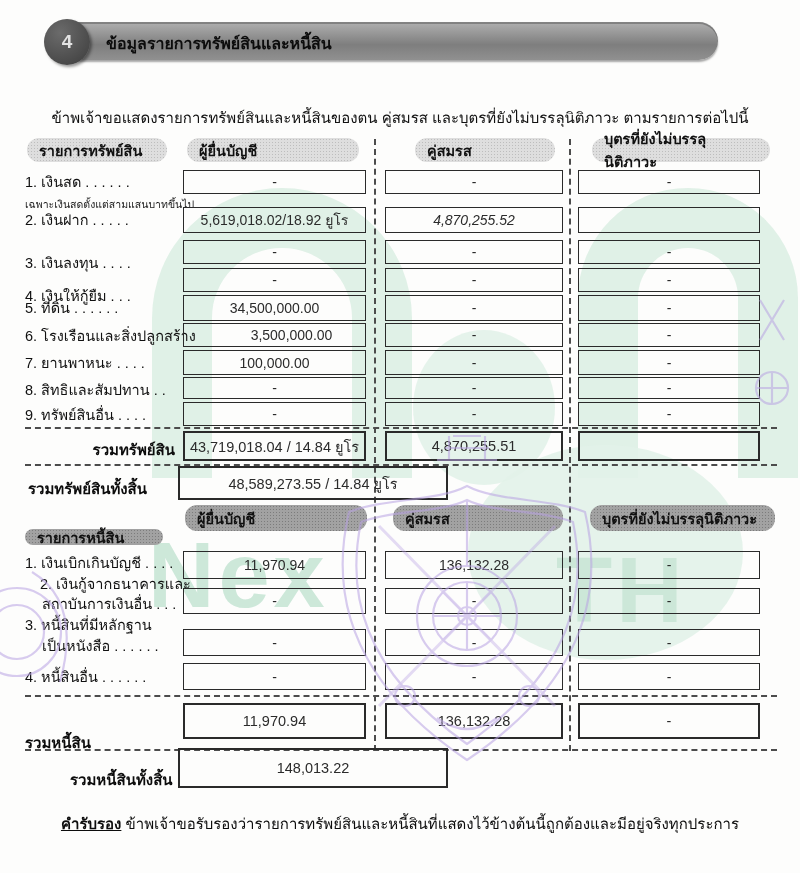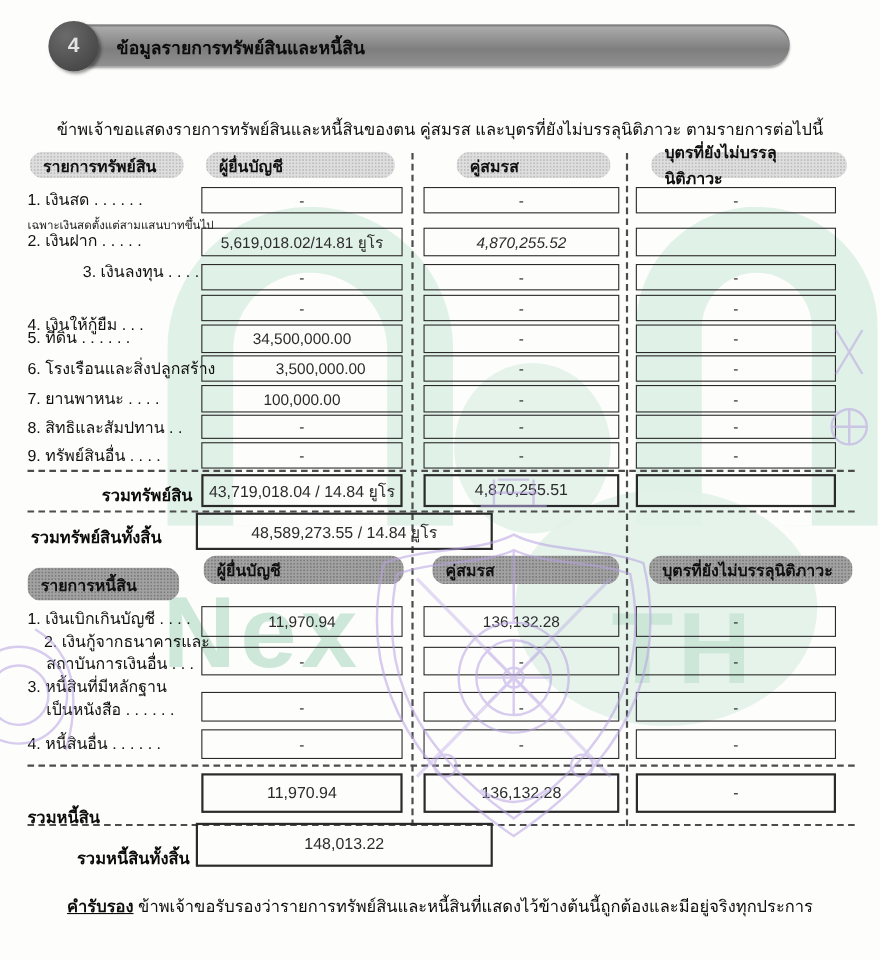--- a/index.html
+++ b/index.html
@@ -74,25 +74,25 @@
   <div class="vdash" style="left:374px;"></div>
   <div class="vdash" style="left:569px;"></div>
 
   <div class="rlabel" style="top:170px;">1. เงินสด  .  .  .  .  .  .</div>
   <div class="vbox c1" style="top:170px;">-</div>
   <div class="vbox c2" style="top:170px;">-</div>
   <div class="vbox c3" style="top:170px;">-</div>
   <div class="note" style="top:196px;">เฉพาะเงินสดตั้งแต่สามแสนบาทขึ้นไป</div>
 
   <div class="rlabel" style="top:208px;">2. เงินฝาก  .  .  .  .  .</div>
-  <div class="vbox c1" style="top:207px;height:26px;">5,619,018.02/14.81 ยูโร</div>
+  <div class="vbox c1" style="top:207px;height:26px;">5,619,018.02/18.92 ยูโร</div>
   <div class="vbox c2" style="top:207px;height:26px;font-style:italic;">4,870,255.52</div>
   <div class="vbox c3" style="top:207px;height:26px;"></div>
 
-  <div class="rlabel" style="top:236px;text-align:right;">3.  เงินลงทุน  .  .  .  .</div>
+  <div class="rlabel" style="top:251px;">3.  เงินลงทุน  .  .  .  .</div>
   <div class="vbox c1" style="top:240px;">-</div>
   <div class="vbox c2" style="top:240px;">-</div>
   <div class="vbox c3" style="top:240px;">-</div>
 
   <div class="rlabel" style="top:268px;margin-top:16px;">4.  เงินให้กู้ยืม  .  .   .</div>
   <div class="vbox c1" style="top:268px;">-</div>
   <div class="vbox c2" style="top:268px;">-</div>
   <div class="vbox c3" style="top:268px;">-</div>
 
   <div class="rlabel" style="top:296px;">5.  ที่ดิน  .  .  .  .  .  .</div>
@@ -123,21 +123,21 @@
   <div class="hdash" style="top:427px;"></div>
   <div class="tot-label" style="left:25px;top:438px;width:150px;text-align:right;">รวมทรัพย์สิน</div>
   <div class="vbox c1 totbox" style="top:431px;">43,719,018.04 / 14.84 ยูโร</div>
   <div class="vbox c2 totbox" style="top:431px;">4,870,255.51</div>
   <div class="vbox c3 totbox" style="top:431px;"></div>
   <div class="hdash" style="top:464px;"></div>
 
   <div class="tot-label" style="left:28px;top:477px;">รวมทรัพย์สินทั้งสิ้น</div>
   <div class="vbox totbox" style="left:178px;width:270px;top:466px;height:34px;">48,589,273.55 / 14.84 ยูโร</div>
 
-  <div class="pill pill-dark" style="left:25px;top:516px;width:138px;height:30px;">รายการหนี้สิน</div>
+  <div class="pill pill-dark" style="left:25px;top:529px;width:138px;height:16px;">รายการหนี้สิน</div>
   <div class="pill pill-dark" style="left:185px;top:505px;width:182px;height:26px;">ผู้ยื่นบัญชี</div>
   <div class="pill pill-dark" style="left:393px;top:505px;width:170px;height:26px;">คู่สมรส</div>
   <div class="pill pill-dark" style="left:590px;top:505px;width:185px;height:26px;">บุตรที่ยังไม่บรรลุนิติภาวะ</div>
 
   <div class="rlabel" style="top:551px;">1. เงินเบิกเกินบัญชี .  .  .  .</div>
   <div class="vbox c1" style="top:551px;height:28px;">11,970.94</div>
   <div class="vbox c2" style="top:551px;height:28px;">136,132.28</div>
   <div class="vbox c3" style="top:551px;height:28px;">-</div>
 
   <div class="rlabel" style="top:572px;margin-left:15px;">2. เงินกู้จากธนาคารและ</div>

